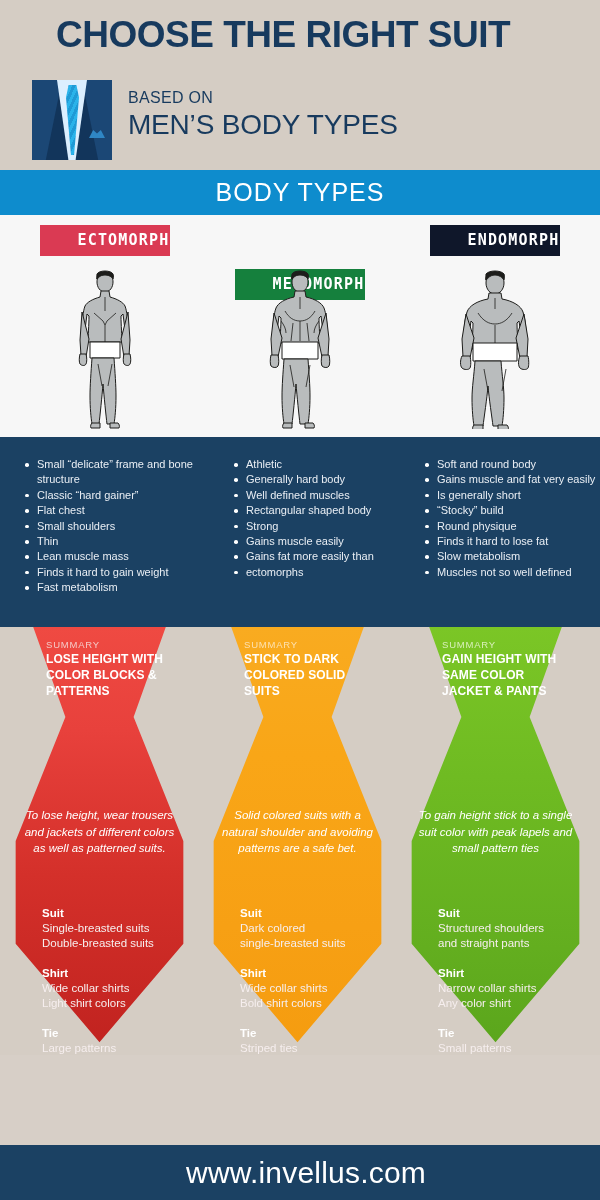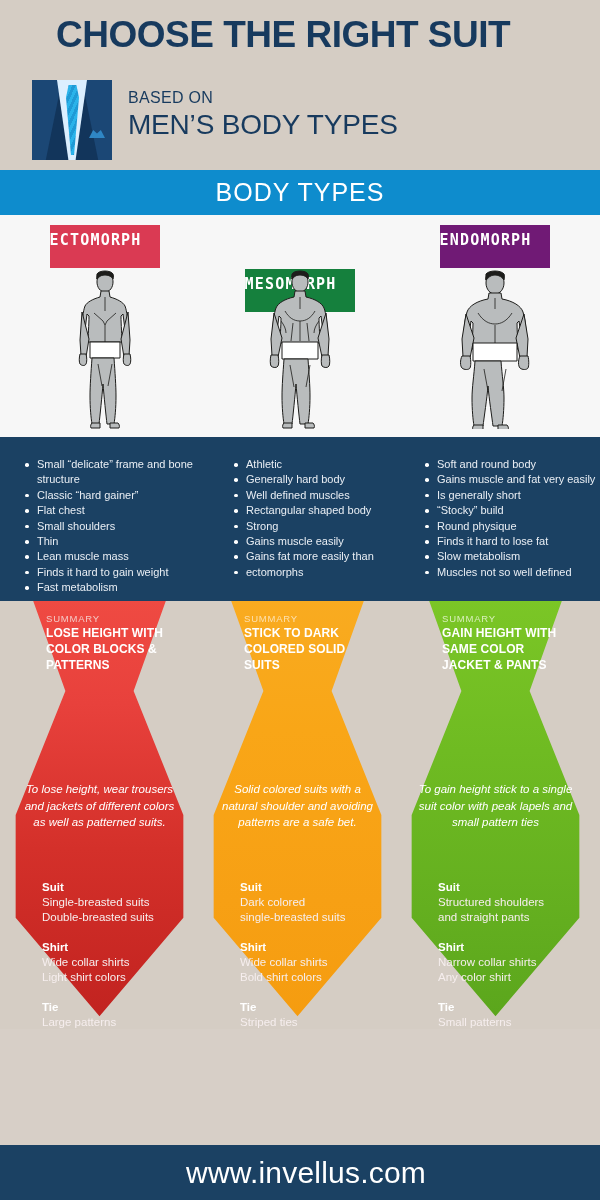--- a/index.html
+++ b/index.html
@@ -59,32 +59,32 @@
 
   
   .figures { width:600px; height:222px; background:#f7f7f7; position:relative; }
   .col { position:absolute; top:0; width:195px; height:222px; }
   .col.c1 { left:7px; }
   .col.c2 { left:202px; }
   .col.c3 { left:397px; }
 
   .type-chip {
     position:absolute; top:10px; left:50%; transform:translateX(-50%);
-    padding:6px 0 19px; width:110px; text-align:left;
+    padding:6px 0 7px; width:130px; text-align:right;
     color:#ffffff; font-size:15px; letter-spacing:1.2px;
     font-family:"DejaVu Sans Mono", monospace; font-weight:bold;
   }
   .chip-ecto { background:#da3a53; }
   .chip-meso { background:#15803d;margin-top:44px; }
-  .chip-endo { background:#701a75; }
+  .chip-endo { background:#0f172a; }
 
   .figure { position:absolute; top:54px; left:50%; transform:translateX(-50%); }
 
   
-  .bullets { width:600px; height:164px; background:#1b4163; position:relative; }
+  .bullets { width:600px; height:190px; background:#1b4163; position:relative; }
   .bcol { position:absolute; top:20px; width:190px; }
   .bcol.b1 { left:24px; }
   .bcol.b2 { left:233px; }
   .bcol.b3 { left:424px; width:180px; }
   .bcol ul { list-style:none; }
   .bcol li {
     color:#e9eef4; font-size:11px; line-height:15.4px;
     position:relative; padding-left:13px; margin-bottom:0px;
   }
   .bcol li::before {

